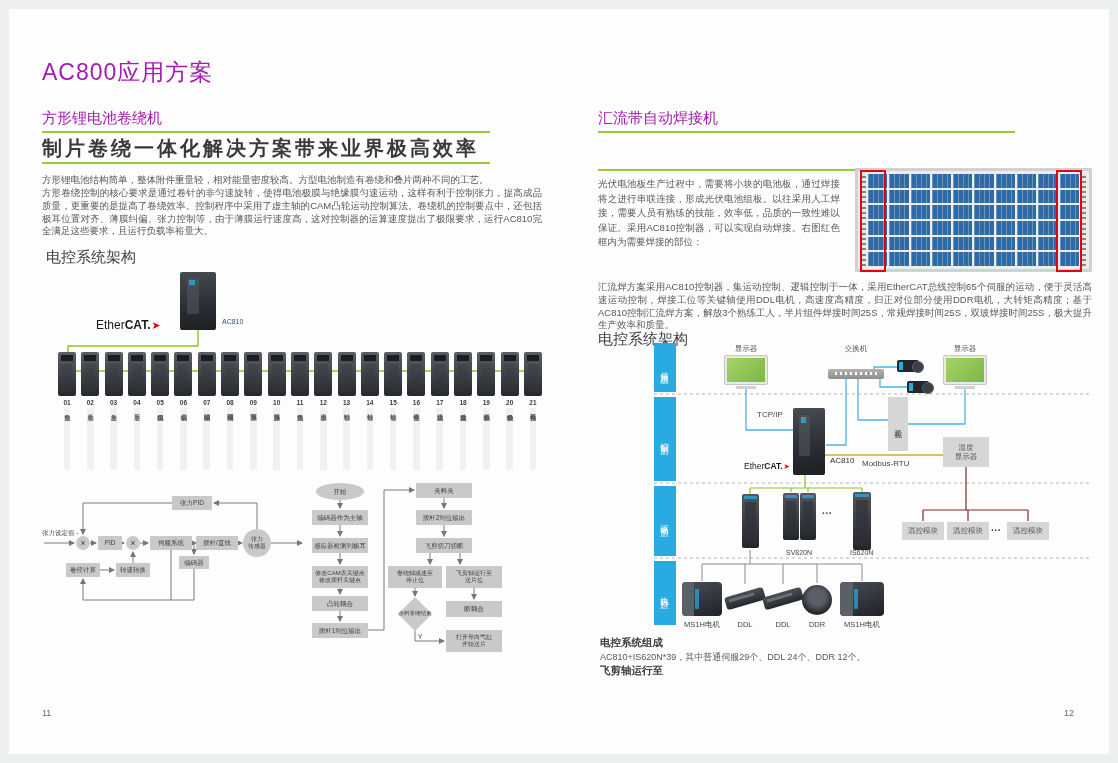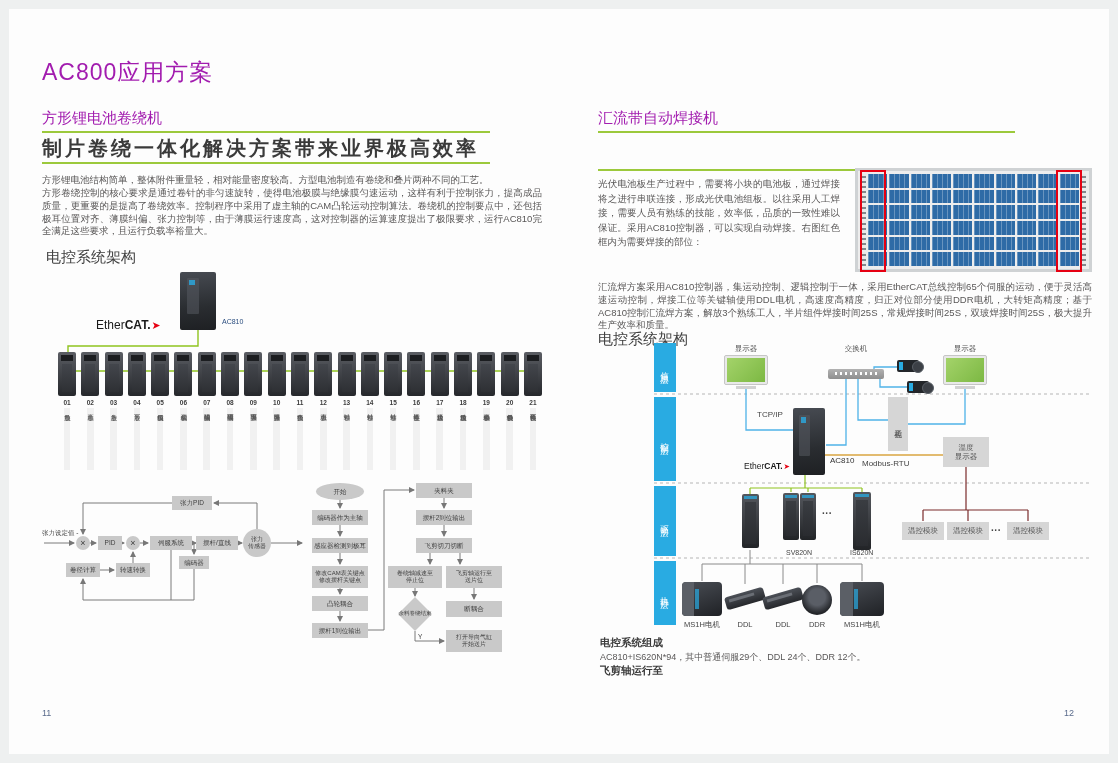--- a/index.html
+++ b/index.html
@@ -481,19 +481,19 @@
   <div class="ddl" style="left:763px;top:592px;"></div>
   <div class="ddr" style="left:802px;top:585px;width:30px;height:30px;"></div>
   <div class="motor" style="left:840px;top:582px;width:44px;height:34px;"></div>
   <div class="lbl" style="left:678px;top:620px;width:48px;text-align:center;font-size:7.5px;color:#444;">MS1H电机</div>
   <div class="lbl" style="left:735px;top:620px;width:20px;text-align:center;font-size:7.5px;color:#444;">DDL</div>
   <div class="lbl" style="left:773px;top:620px;width:20px;text-align:center;font-size:7.5px;color:#444;">DDL</div>
   <div class="lbl" style="left:805px;top:620px;width:24px;text-align:center;font-size:7.5px;color:#444;">DDR</div>
   <div class="lbl" style="left:838px;top:620px;width:48px;text-align:center;font-size:7.5px;color:#444;">MS1H电机</div>
 
   <div class="el sec-lbl" style="left:600px;top:636px;">电控系统组成</div>
-  <div class="el body-txt" style="left:600px;top:651px;width:494px;font-size:9px;">AC810+IS620N*94，其中普通伺服29个、DDL 24个、DDR 12个。</div>
+  <div class="el body-txt" style="left:600px;top:651px;width:494px;font-size:9px;">AC810+IS620N*39，其中普通伺服29个、DDL 24个、DDR 12个。</div>
   <div class="el sec-lbl" style="left:600px;top:664px;">飞剪轴运行至</div>
 
   <div class="el pagenum" style="left:1064px;top:708px;">12</div>
 
   <div class="frame"></div>
 </div>
 
 </body></html>

